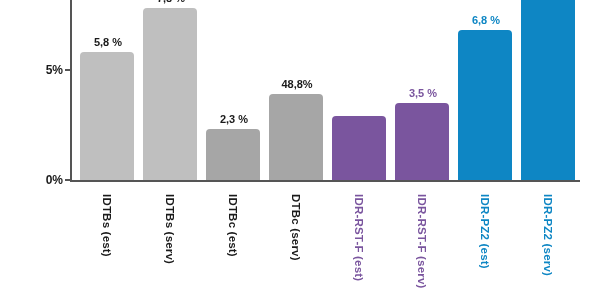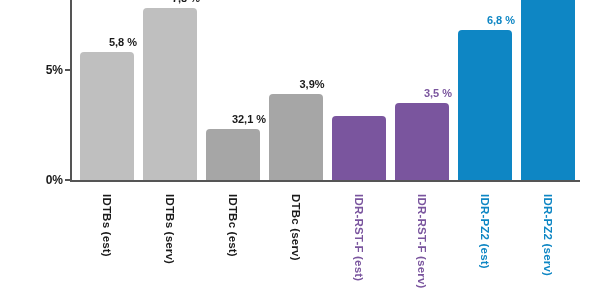--- a/index.html
+++ b/index.html
@@ -81,21 +81,21 @@
     justify-content: flex-end;
     align-items: center;
   }
   .bar-slot:first-child { margin-left: 4px; }
   .bar {
     width: 54px;
     border-radius: 4px 4px 0 0;
   }
   .bar-value {
     position: absolute;
-    left: 16px;
+    left: 1px;
     width: 100%;
     text-align: center;
     font-size: 11px;
     font-weight: bold;
     white-space: nowrap;
   }
 
   
   .xlabels {
     position: absolute;
@@ -145,25 +145,25 @@
     <div class="bars" id="bars">
         <div class="bar-slot">
           <div class="bar-value" style="bottom: 131.6px; color: rgb(26, 26, 26); text-align: center;">5,8 %</div>
           <div class="bar" style="height: 127.6px; background: rgb(191, 191, 191);"></div>
         </div>
         <div class="bar-slot">
           <div class="bar-value" style="bottom: 175.6px; color: rgb(26, 26, 26);">7,8 %</div>
           <div class="bar" style="height: 171.6px; background: rgb(191, 191, 191);"></div>
         </div>
         <div class="bar-slot">
-          <div class="bar-value" style="bottom: 54.6px; color: rgb(26, 26, 26);">32,1 %</div>
+          <div class="bar-value" style="bottom: 54.6px; color: rgb(26, 26, 26);">2,3 %</div>
           <div class="bar" style="height: 50.6px; background: rgb(166, 166, 166);"></div>
         </div>
         <div class="bar-slot">
-          <div class="bar-value" style="bottom: 89.8px; color: rgb(26, 26, 26);">3,9%</div>
+          <div class="bar-value" style="bottom: 89.8px; color: rgb(26, 26, 26);">48,8%</div>
           <div class="bar" style="height: 85.8px; background: rgb(166, 166, 166);"></div>
         </div>
         <div class="bar-slot">
           <div class="bar" style="height: 63.8px; background: rgb(122, 85, 158);"></div>
         </div>
         <div class="bar-slot">
           <div class="bar-value" style="bottom: 81px; color: rgb(122, 85, 158);">3,5 %</div>
           <div class="bar" style="height: 77px; background: rgb(122, 85, 158);"></div>
         </div>
         <div class="bar-slot">

